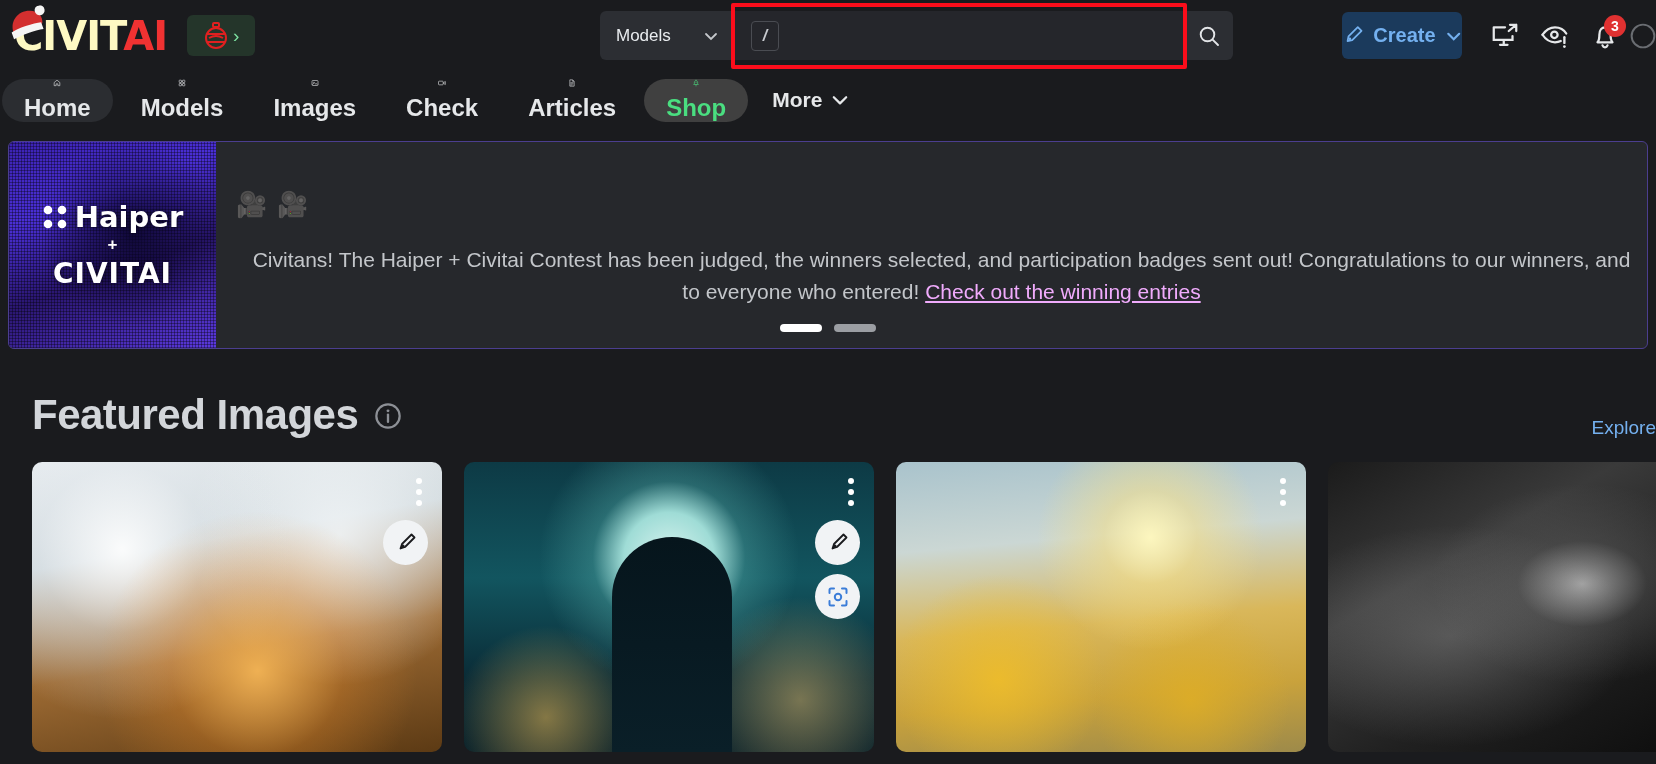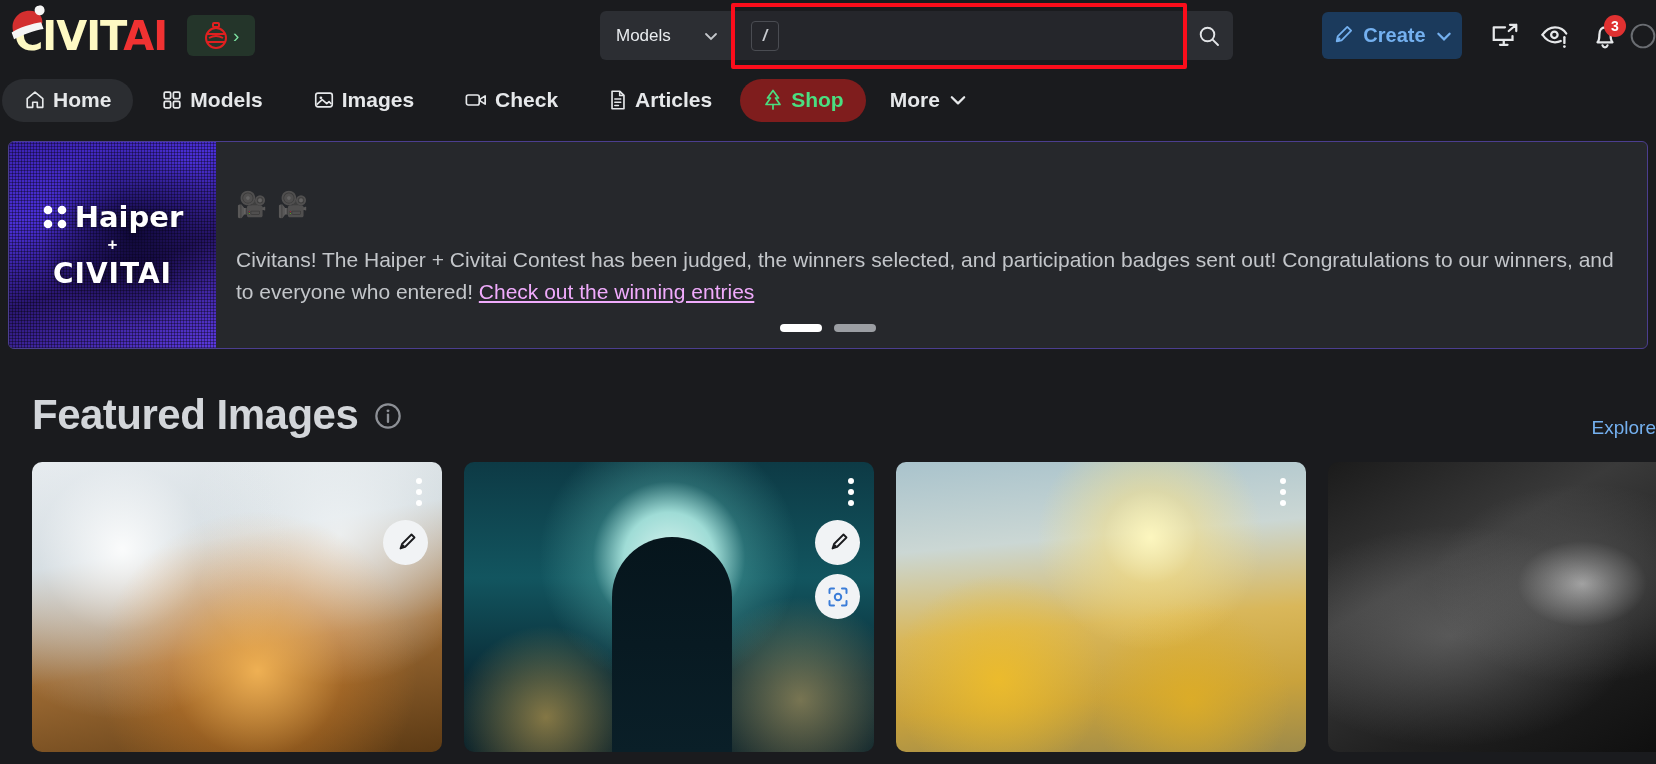--- a/index.html
+++ b/index.html
@@ -96,21 +96,21 @@
     border: 4px solid #fc0d1b;
     border-radius: 2px;
     pointer-events: none;
   }
 
   .header-right {
     position: absolute; right: 0; top: 0; height: 71px;
     display: flex; align-items: center; gap: 0;
   }
   .create-btn {
-    width: 140px; height: 47px;
+    width: 120px; height: 47px;
     background: #1b3a5c;
     border-radius: 6px;
     display: flex; align-items: center; justify-content: center; gap: 9px;
     color: #74b0ef; font-size: 20px; font-weight: 700;
     cursor: pointer;
     margin-right: 18px;
   }
   .hicon {
     width: 50px; height: 50px;
     display: flex; align-items: center; justify-content: center;
@@ -132,40 +132,42 @@
     background: #1a1b1e;
     display: flex; align-items: center;
     padding-left: 2px;
     gap: 6px;
   }
   .nav-item {
     display: flex; align-items: center; gap: 7px;
     height: 43px;
     padding: 0 22px;
     border-radius: 22px;
-    font-size: 21px; font-weight: 700; color: #e6e8ea;
+    font-size: 24px; font-weight: 700; color: #e6e8ea;
     cursor: pointer;
     white-space: nowrap;
+    flex-direction: column;
   }
   .nav-item.active { background: #2b2d31; }
-  .nav-item.shop { background: #7f1d1d; color: #4ade80; }
+  .nav-item.shop { background: #404040; color: #4ade80; }
   .nav-item.shop svg { stroke: #4ade80; }
   .nav-more { display: flex; align-items: center; gap: 9px; padding: 0 18px;
               font-size: 21px; font-weight: 700; color: #e6e8ea; cursor: pointer; }
 
   
   .banner {
     margin: 12px 8px 0 8px;
     height: 208px;
     background: #26282c;
     border: 1px solid #4b3e8f;
     border-radius: 6px;
     display: flex;
     position: relative;
     overflow: hidden;
+    text-align: center;
   }
   .banner-thumb {
     width: 207px; height: 100%;
     position: relative;
     background:
       radial-gradient(circle at 60% 45%, rgba(10,5,40,0.85) 0%, rgba(10,5,40,0) 55%),
       repeating-linear-gradient(0deg, rgba(0,0,0,0.35) 0 1px, transparent 1px 3px),
       repeating-linear-gradient(90deg, rgba(0,0,0,0.35) 0 1px, transparent 1px 3px),
       linear-gradient(160deg, #3b22b0 0%, #4a2fd6 30%, #2a1670 60%, #5b39e0 100%);
     display: flex; flex-direction: column;

